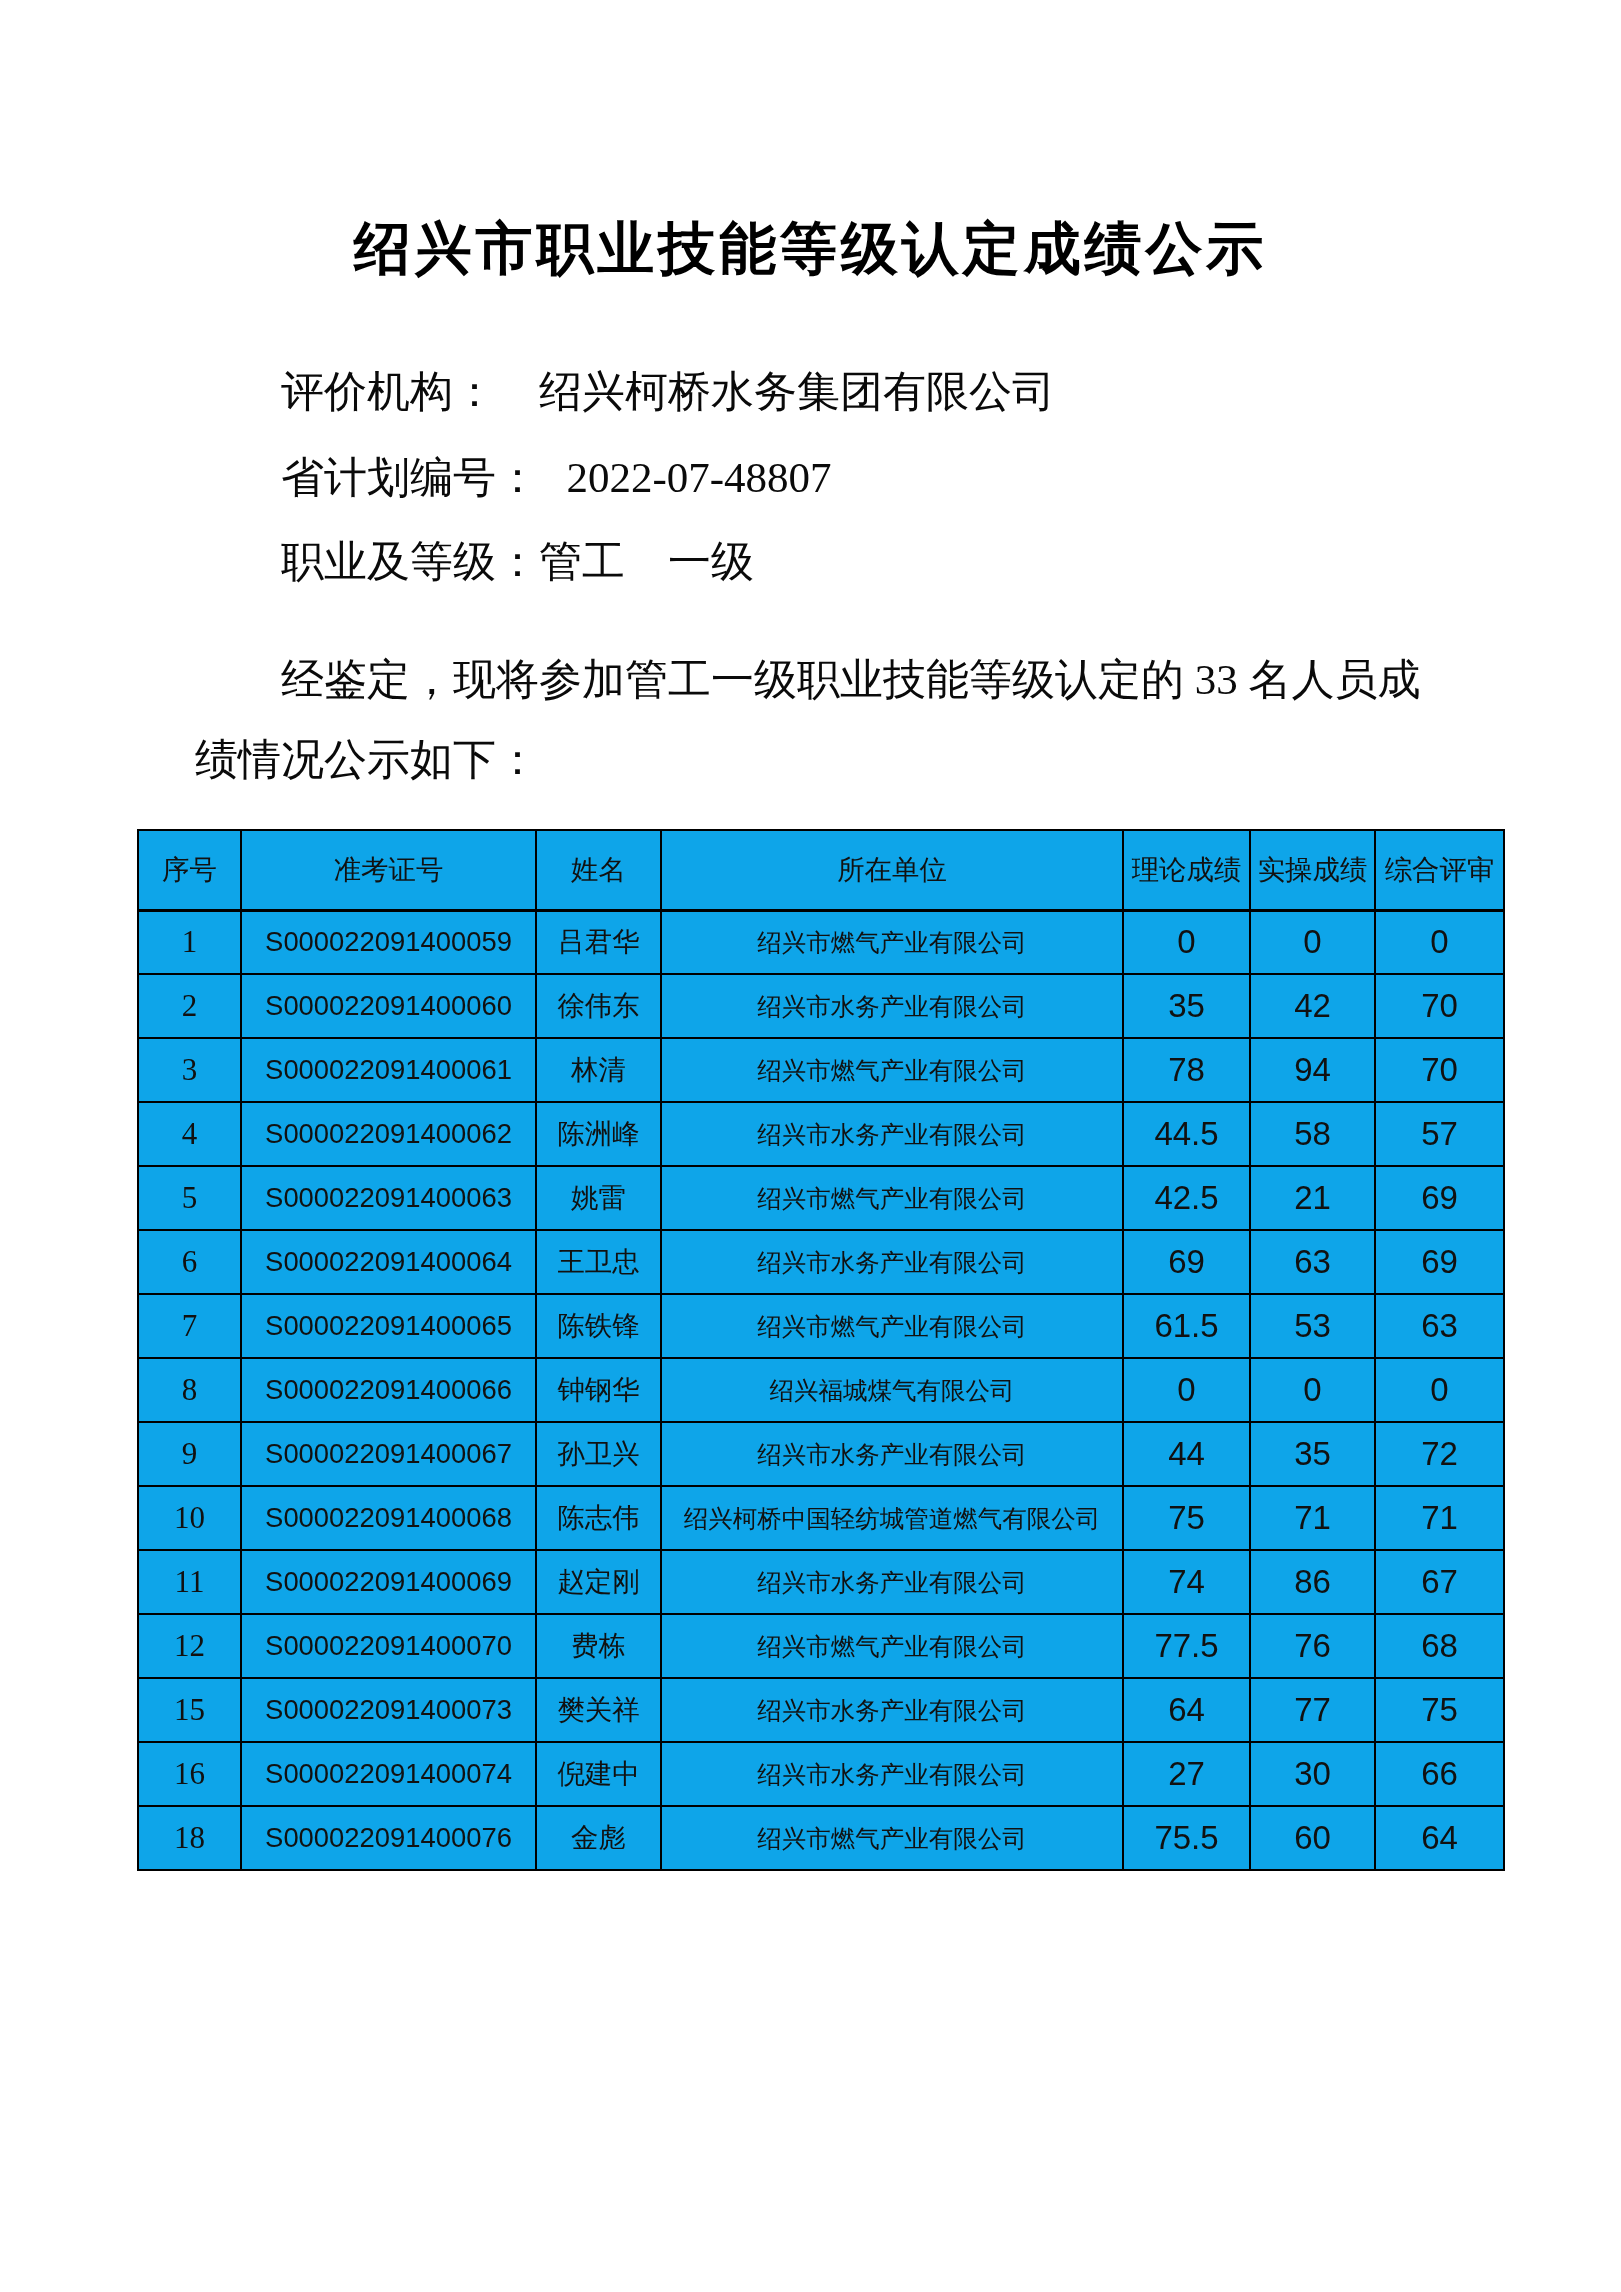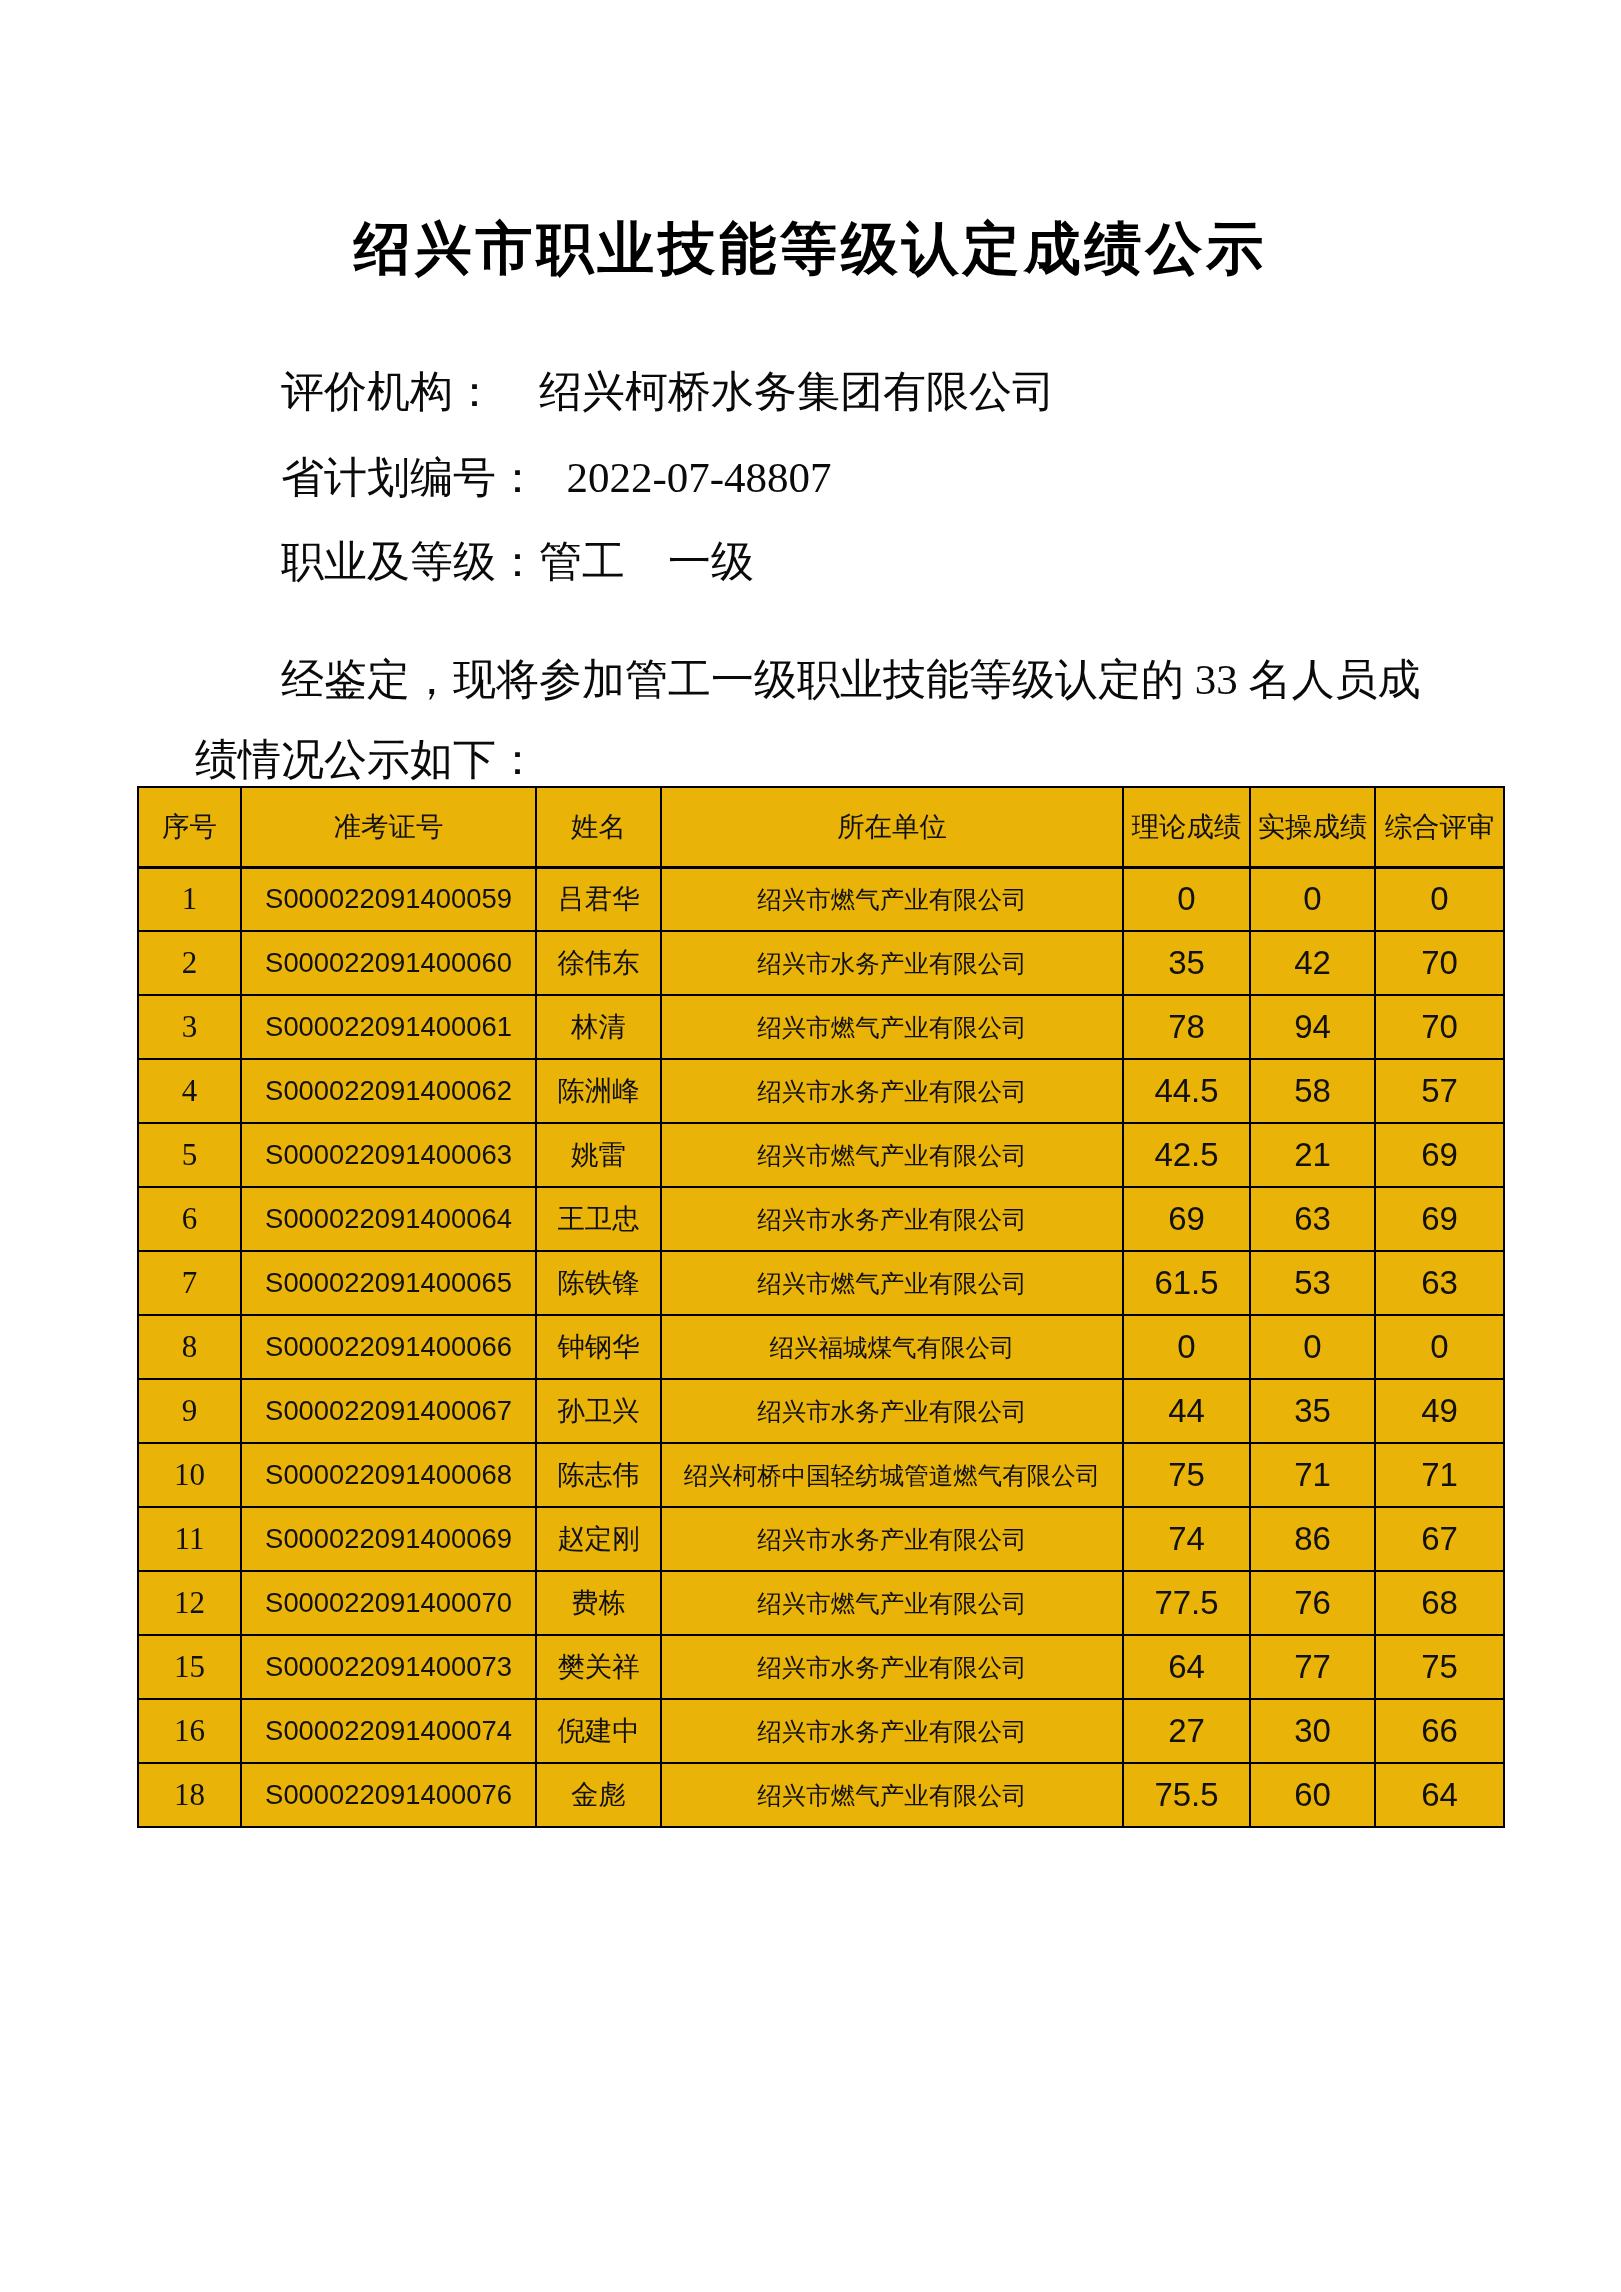--- a/index.html
+++ b/index.html
@@ -45,25 +45,25 @@
     font-size:43px;
     line-height:1;
     white-space:nowrap;
     color:#0a0a0a;
   }
   #para-line1{left:281px;top:658px;}
   #para-line2{left:195px;top:738px;}
   table.results{
     position:absolute;
     left:137px;
-    top:786px;
+    top:829px;
     width:1367px;
     border-collapse:collapse;
     table-layout:fixed;
-    background:#eab308;
+    background:#0ea5e9;
     border:2.9px solid #000;
   }
   table.results th,
   table.results td{
     border:2px solid #000;
     padding:0;
     text-align:center;
     vertical-align:middle;
     overflow:hidden;
     white-space:nowrap;
@@ -202,21 +202,21 @@
           <td>0</td>
           <td>0</td>
         </tr>
         <tr>
           <td>9</td>
           <td>S000022091400067</td>
           <td>孙卫兴</td>
           <td>绍兴市水务产业有限公司</td>
           <td>44</td>
           <td>35</td>
-          <td>49</td>
+          <td>72</td>
         </tr>
         <tr>
           <td>10</td>
           <td>S000022091400068</td>
           <td>陈志伟</td>
           <td>绍兴柯桥中国轻纺城管道燃气有限公司</td>
           <td>75</td>
           <td>71</td>
           <td>71</td>
         </tr>

